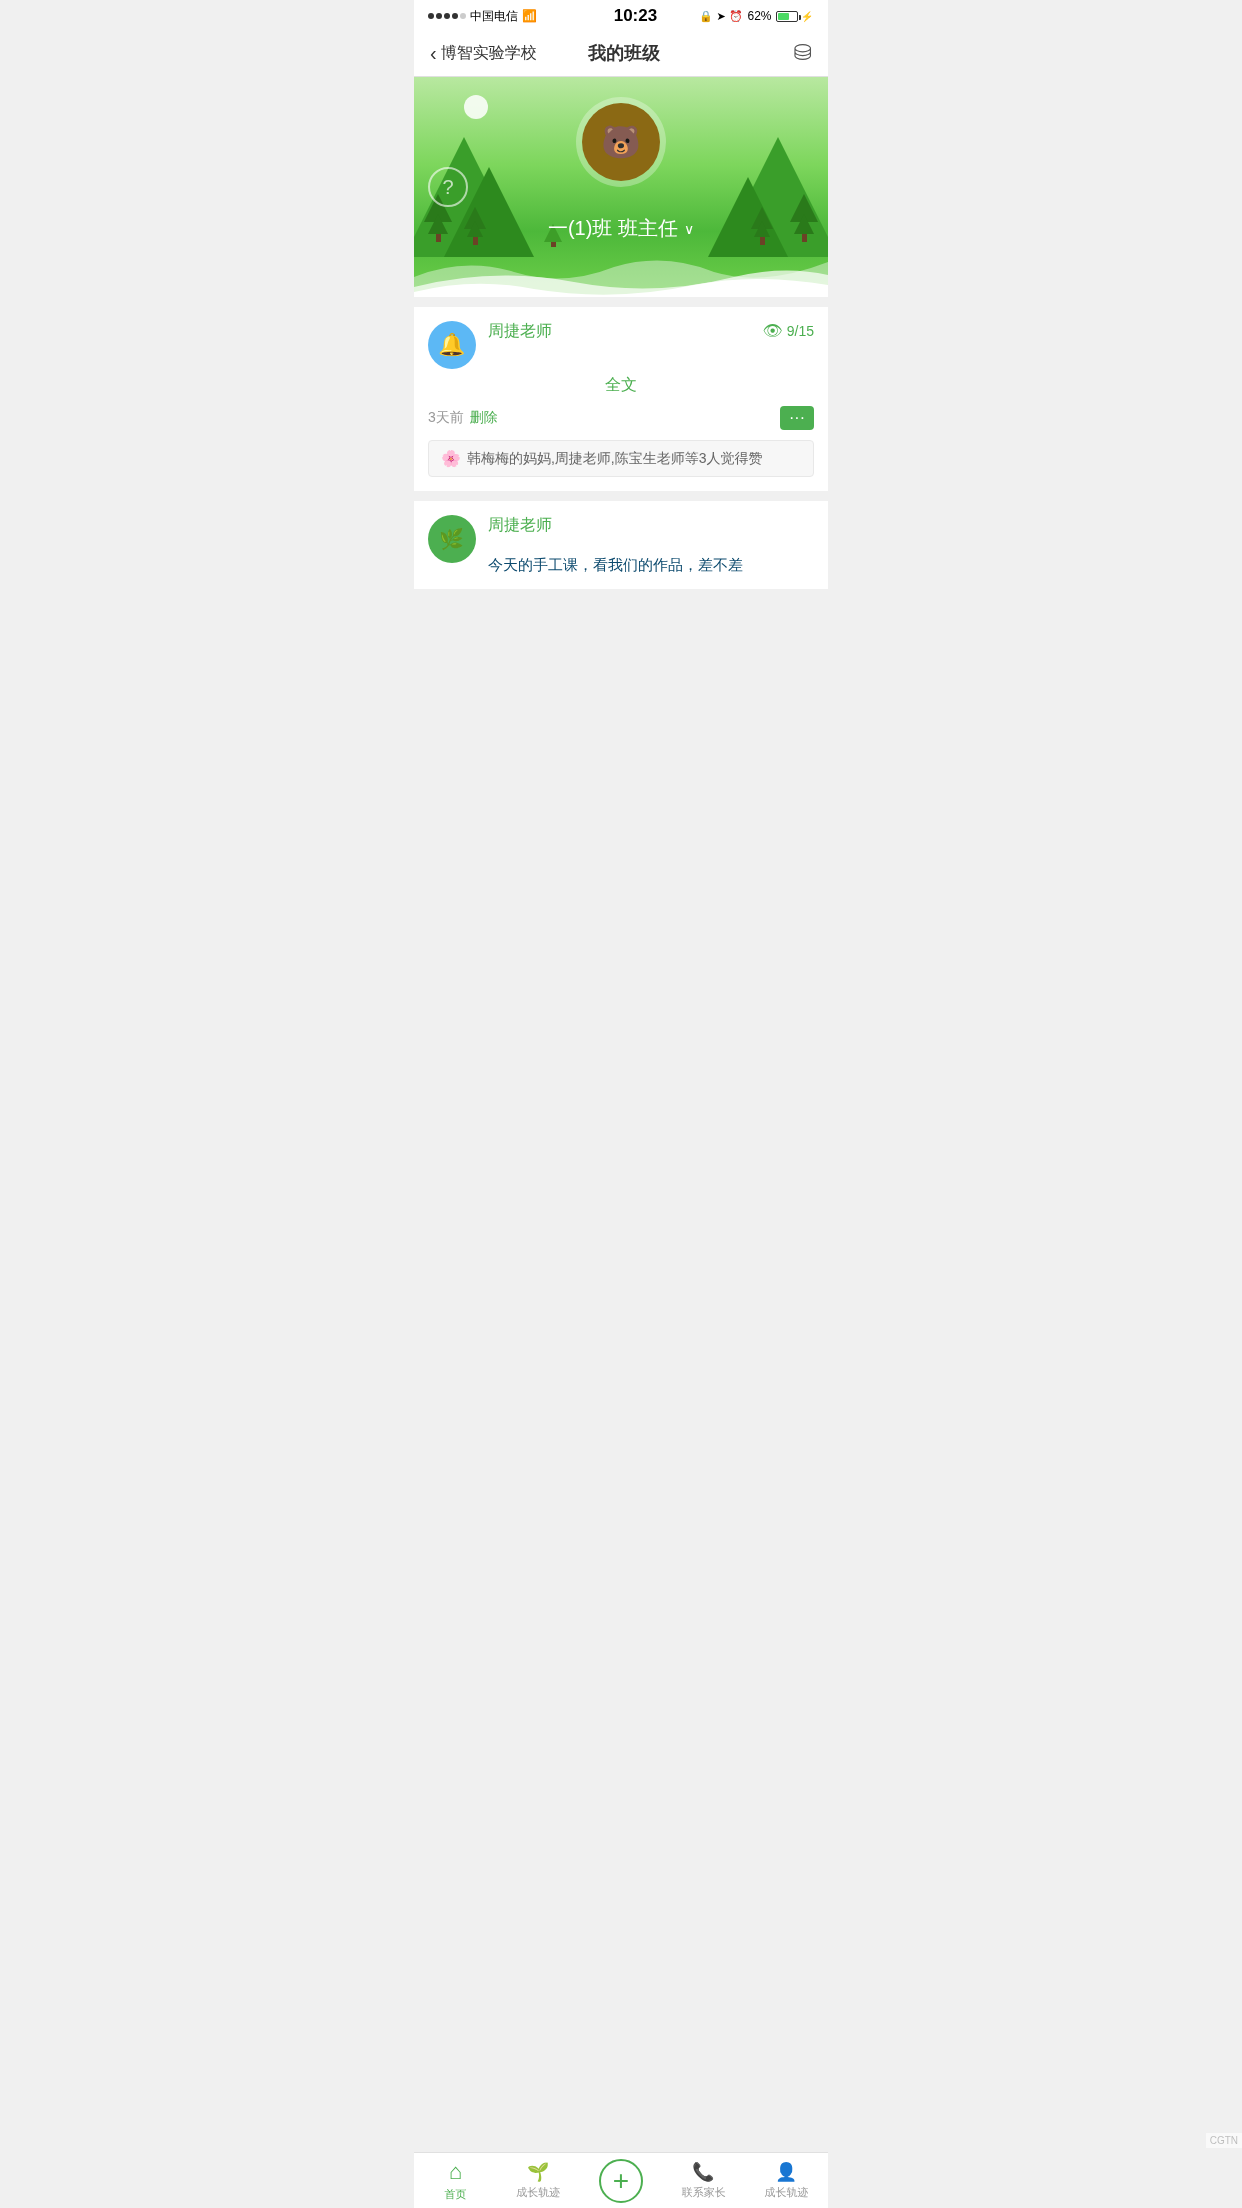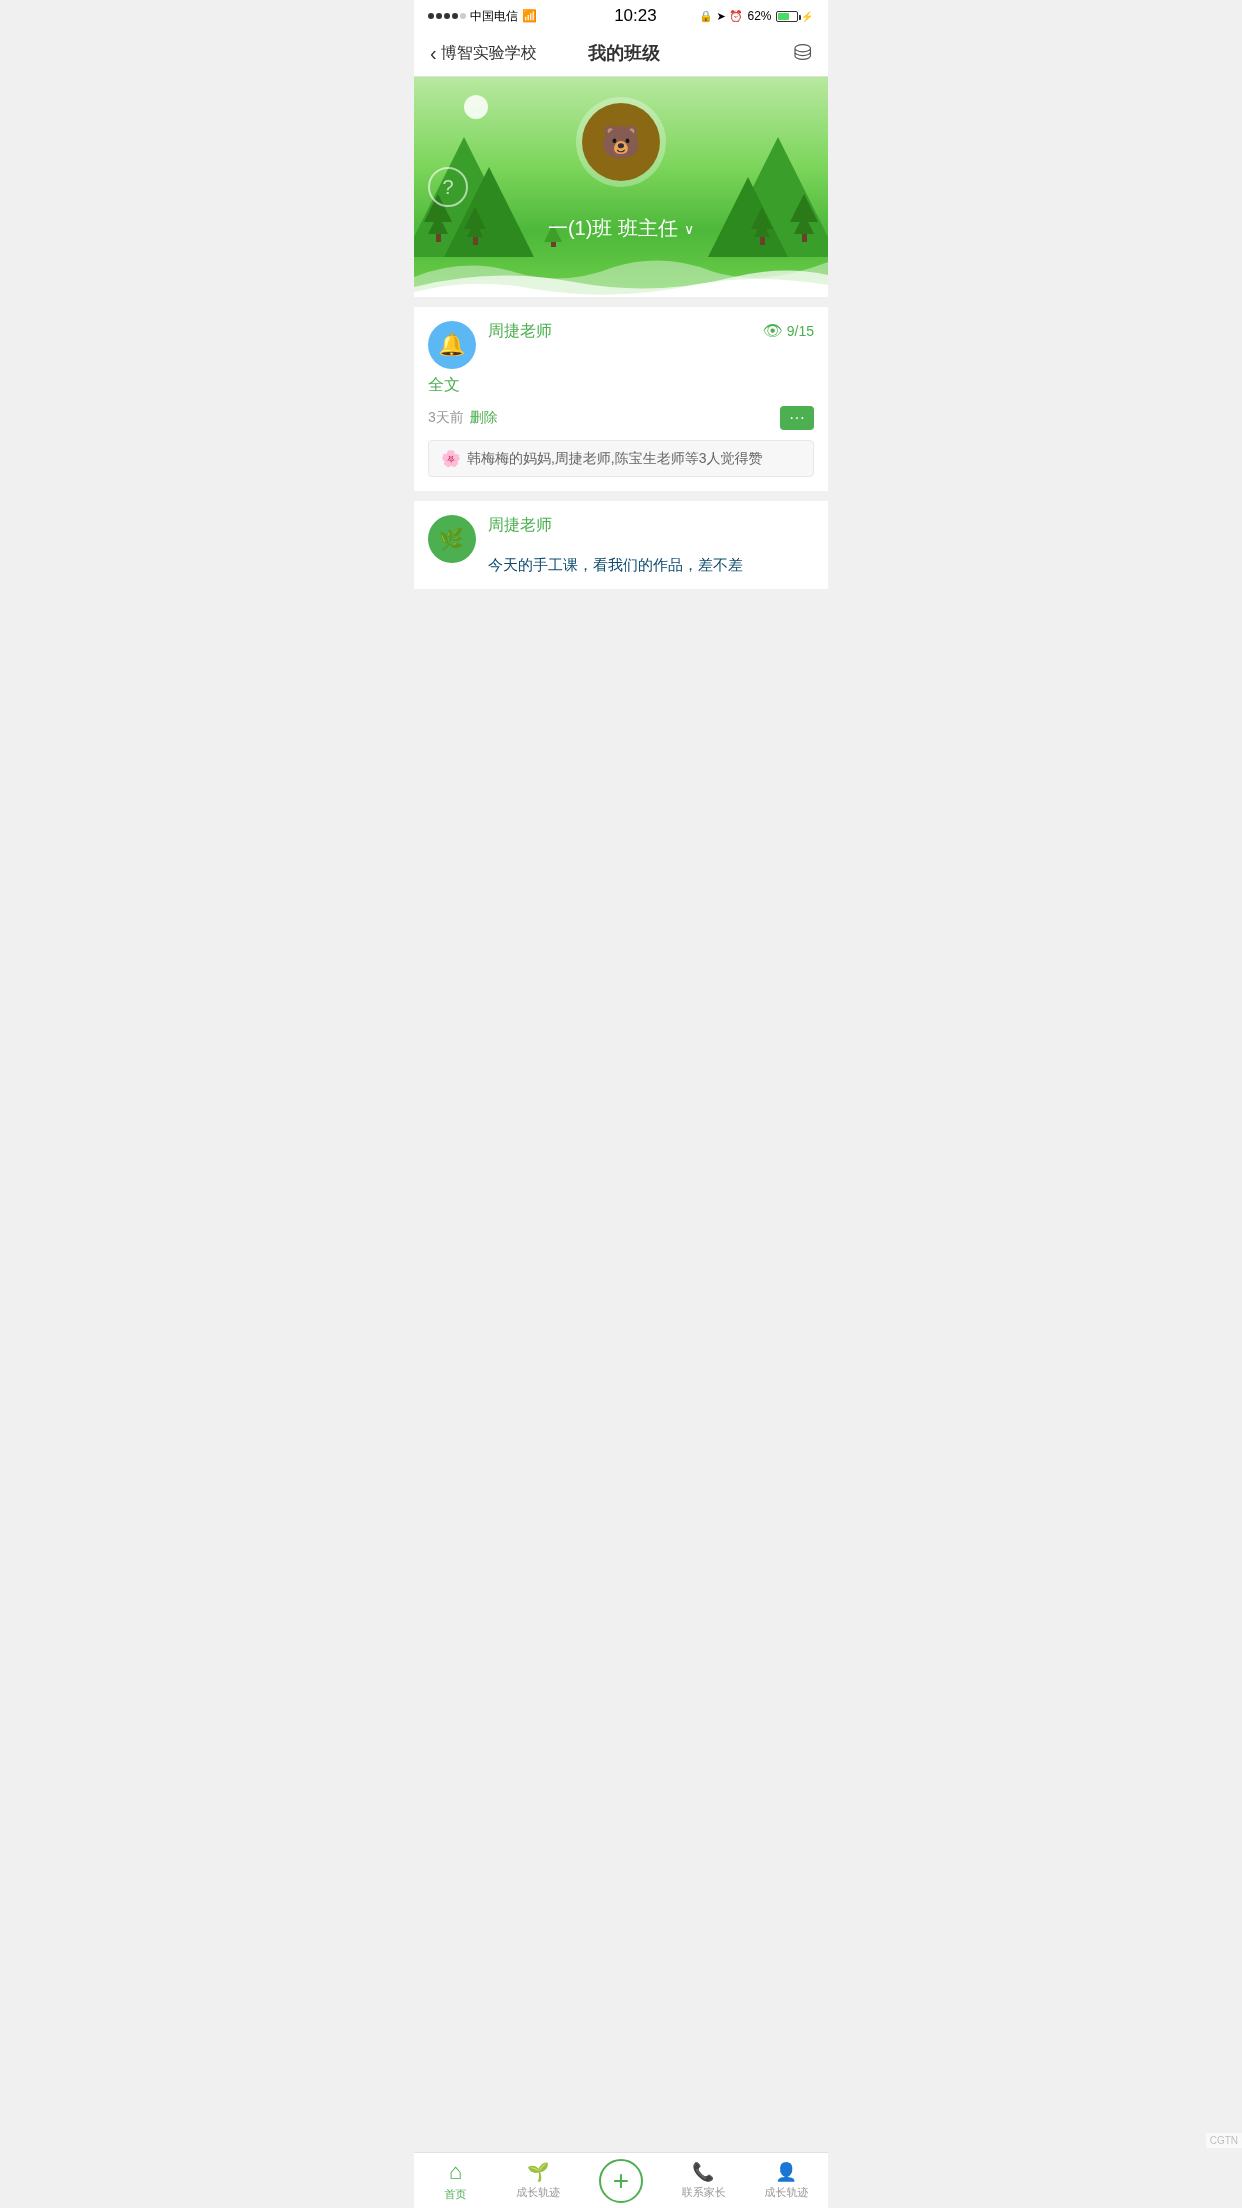--- a/index.html
+++ b/index.html
@@ -22,21 +22,21 @@
       font-size: 12px;
       font-weight: 500;
       gap: 16px;
     }
     .status-left { display: flex; align-items: center; gap: 4px; }
     .status-dots { display: flex; gap: 2px; }
     .status-dots span {
       width: 6px; height: 6px; border-radius: 50%; background: #333;
     }
     .status-dots span.empty { background: #ccc; }
-    .status-center { font-size: 17px; font-weight: 400; margin-left: 35px; }
+    .status-center { font-size: 17px; font-weight: 700; margin-left: 35px; }
     .status-right { display: flex; align-items: center; gap: 4px; font-size: 12px; }
     .battery {
       width: 22px; height: 11px; border: 1.5px solid #333; border-radius: 2px;
       position: relative; display: inline-flex; align-items: center; padding: 1px;
     }
     .battery::after {
       content: ''; position: absolute; right: -4px; top: 3px;
       width: 2px; height: 5px; background: #333; border-radius: 0 1px 1px 0;
     }
     .battery-fill {
@@ -199,21 +199,21 @@
     .post-header-right {
       display: flex; flex-direction: column; align-items: flex-end;
     }
     .post-body {
       margin-top: 8px;
       font-size: 16px;
       line-height: 1.6;
       color: #333;
     }
     .post-readmore {
-      color: #4CAF50; font-size: 16px; margin-top: 6px; cursor: pointer;
+      color: #4CAF50; font-size: 16px; margin-top: 6px; cursor: pointer; text-align: center;
     }
     .post-footer {
       display: flex; align-items: center; justify-content: space-between;
       margin-top: 10px;
     }
     .post-time { color: #999; font-size: 14px; }
     .post-delete { color: #4CAF50; font-size: 14px; cursor: pointer; margin-left: 0; }
     .post-more-btn {
       width: 34px; height: 24px; background: #4CAF50; border-radius: 4px;
       display: flex; align-items: center; justify-content: center;

